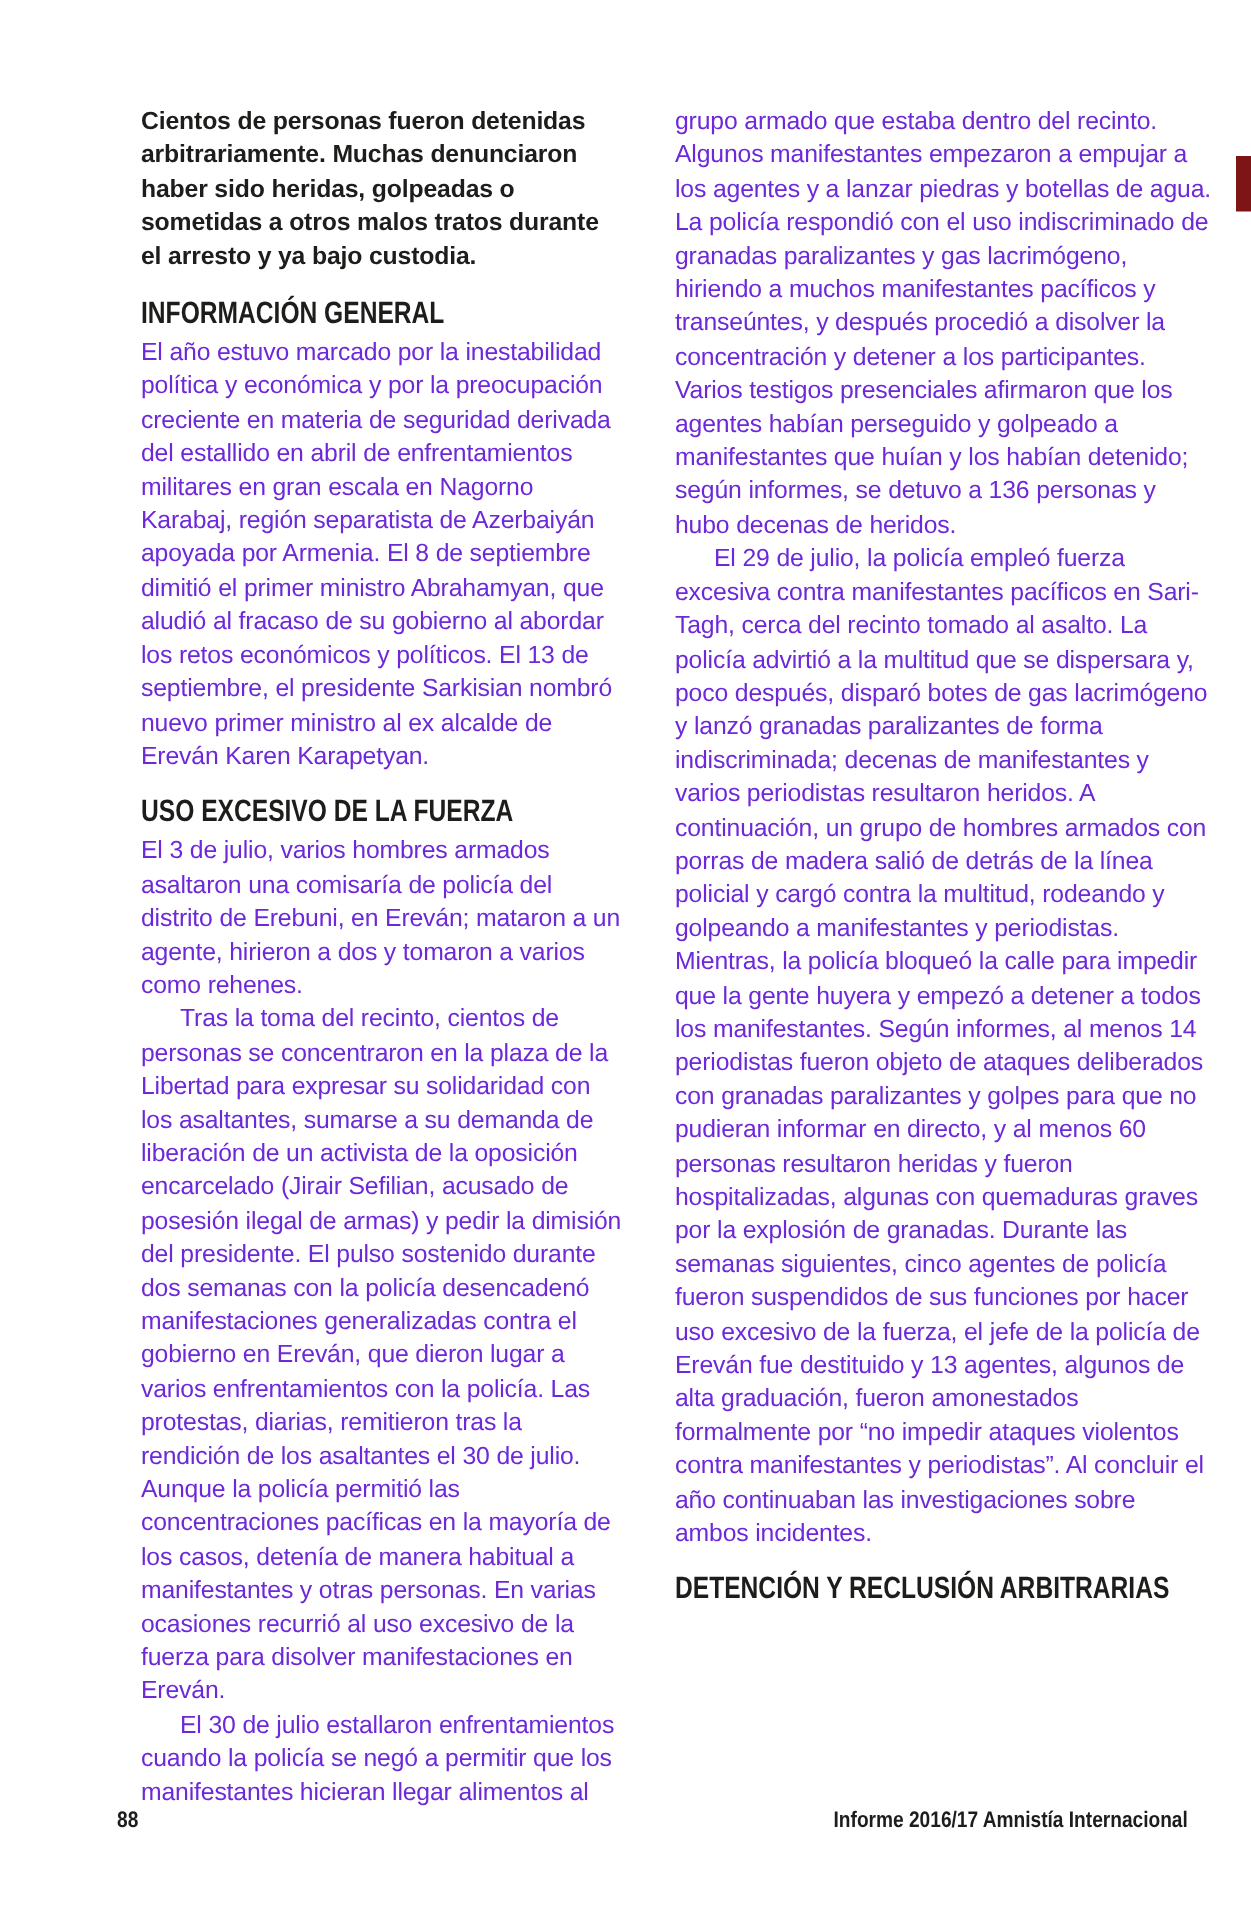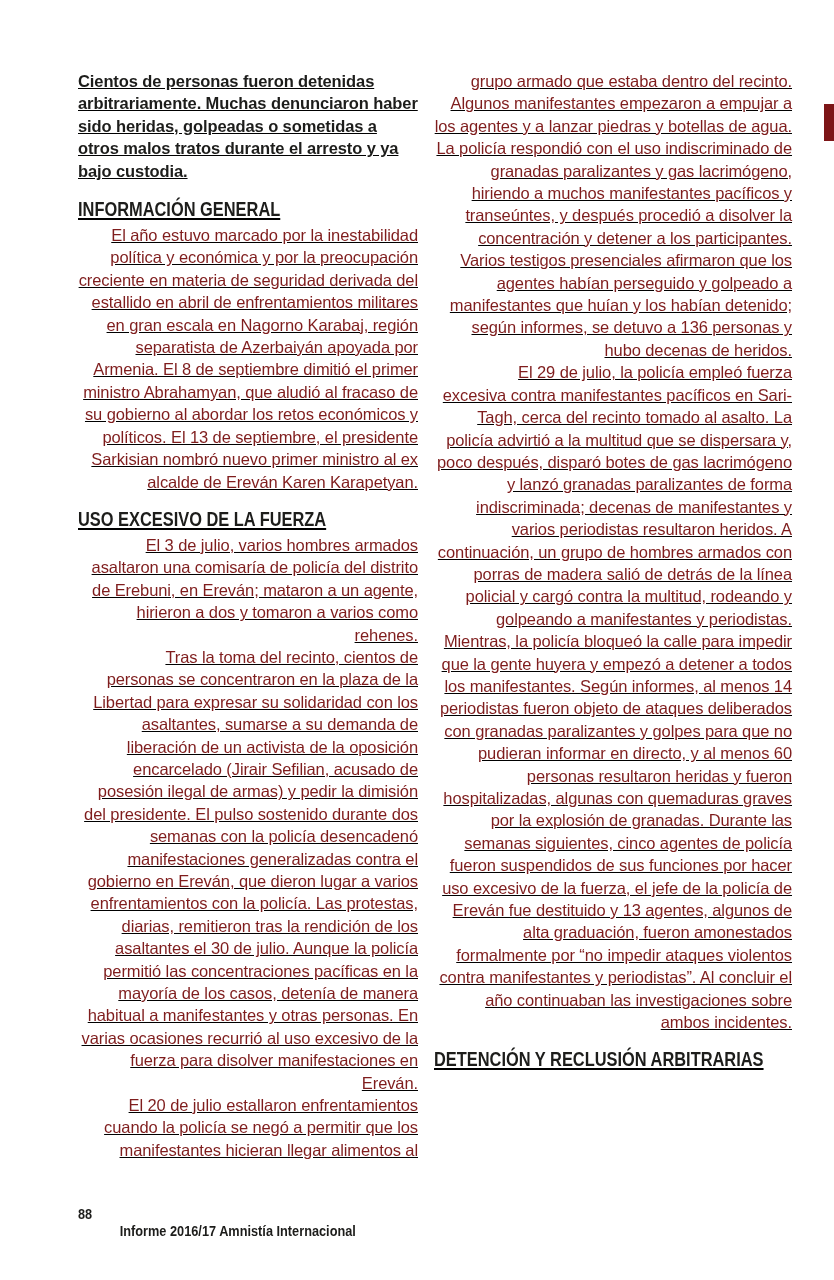--- a/index.html
+++ b/index.html
@@ -18,36 +18,35 @@
   .edge-tab {
     position: absolute;
     top: 104px;
     right: 0;
     width: 10px;
     height: 37px;
   }
   .content {
     position: absolute;
     top: 70px;
-    left: 78px;
+    left: 94px;
     width: 714px;
     display: flex;
-    gap: 16px;
-    text-decoration: underline;
+    gap: 34px;
   }
   .col { width: 349px; }
   .col.left  { width: 340px; }
   .col.right { width: 358px; }
   p.body-para {
     margin: 0;
     font-size: 16.5px;
     line-height: 22.4px;
     letter-spacing: -0.1px;
-    color: #7f1d1d;
-    text-align: right;
+    color: #6d28d9;
+    text-align: left;
   }
   p.body-para.indent { text-indent: 26px; }
   p.intro {
     margin: 0 0 2px 0;
     font-size: 16.5px;
     line-height: 22.4px;
     letter-spacing: -0.1px;
     font-weight: bold;
     color: #1d1d1b;
   }
@@ -68,21 +67,20 @@
     position: absolute;
     top: 1205px;
     left: 78px;
     width: 714px;
     display: flex;
     justify-content: space-between;
     align-items: baseline;
     font-weight: bold;
     font-size: 15px;
     color: #1d1d1b;
-    flex-direction: column;
   }
   .footer .page-num {
     transform: scaleX(0.85);
     transform-origin: left center;
   }
   .footer .report-title {
     transform: scaleX(0.85);
     transform-origin: right center;
     white-space: nowrap;
   }
@@ -98,21 +96,21 @@
 
     <div class="col left">
       <p class="intro">Cientos de personas fueron detenidas arbitrariamente. Muchas denunciaron haber sido heridas, golpeadas o sometidas a otros malos tratos durante el arresto y ya bajo custodia.</p>
 
       <h2 class="heading first">INFORMACIÓN GENERAL</h2>
       <p class="body-para">El año estuvo marcado por la inestabilidad política y económica y por la preocupación creciente en materia de seguridad derivada del estallido en abril de enfrentamientos militares en gran escala en Nagorno Karabaj, región separatista de Azerbaiyán apoyada por Armenia. El 8 de septiembre dimitió el primer ministro Abrahamyan, que aludió al fracaso de su gobierno al abordar los retos económicos y políticos. El 13 de septiembre, el presidente Sarkisian nombró nuevo primer ministro al ex alcalde de Ereván Karen Karapetyan.</p>
 
       <h2 class="heading">USO EXCESIVO DE LA FUERZA</h2>
       <p class="body-para">El 3 de julio, varios hombres armados asaltaron una comisaría de policía del distrito de Erebuni, en Ereván; mataron a un agente, hirieron a dos y tomaron a varios como rehenes.</p>
       <p class="body-para indent">Tras la toma del recinto, cientos de personas se concentraron en la plaza de la Libertad para expresar su solidaridad con los asaltantes, sumarse a su demanda de liberación de un activista de la oposición encarcelado (Jirair Sefilian, acusado de posesión ilegal de armas) y pedir la dimisión del presidente. El pulso sostenido durante dos semanas con la policía desencadenó manifestaciones generalizadas contra el gobierno en Ereván, que dieron lugar a varios enfrentamientos con la policía. Las protestas, diarias, remitieron tras la rendición de los asaltantes el 30 de julio. Aunque la policía permitió las concentraciones pacíficas en la mayoría de los casos, detenía de manera habitual a manifestantes y otras personas. En varias ocasiones recurrió al uso excesivo de la fuerza para disolver manifestaciones en Ereván.</p>
-      <p class="body-para indent">El 20 de julio estallaron enfrentamientos cuando la policía se negó a permitir que los manifestantes hicieran llegar alimentos al</p>
+      <p class="body-para indent">El 30 de julio estallaron enfrentamientos cuando la policía se negó a permitir que los manifestantes hicieran llegar alimentos al</p>
     </div>
 
     <div class="col right">
       <p class="body-para">grupo armado que estaba dentro del recinto. Algunos manifestantes empezaron a empujar a los agentes y a lanzar piedras y botellas de agua. La policía respondió con el uso indiscriminado de granadas paralizantes y gas lacrimógeno, hiriendo a muchos manifestantes pacíficos y transeúntes, y después procedió a disolver la concentración y detener a los participantes. Varios testigos presenciales afirmaron que los agentes habían perseguido y golpeado a manifestantes que huían y los habían detenido; según informes, se detuvo a 136 personas y hubo decenas de heridos.</p>
       <p class="body-para indent">El 29 de julio, la policía empleó fuerza excesiva contra manifestantes pacíficos en Sari-Tagh, cerca del recinto tomado al asalto. La policía advirtió a la multitud que se dispersara y, poco después, disparó botes de gas lacrimógeno y lanzó granadas paralizantes de forma indiscriminada; decenas de manifestantes y varios periodistas resultaron heridos. A continuación, un grupo de hombres armados con porras de madera salió de detrás de la línea policial y cargó contra la multitud, rodeando y golpeando a manifestantes y periodistas. Mientras, la policía bloqueó la calle para impedir que la gente huyera y empezó a detener a todos los manifestantes. Según informes, al menos 14 periodistas fueron objeto de ataques deliberados con granadas paralizantes y golpes para que no pudieran informar en directo, y al menos 60 personas resultaron heridas y fueron hospitalizadas, algunas con quemaduras graves por la explosión de granadas. Durante las semanas siguientes, cinco agentes de policía fueron suspendidos de sus funciones por hacer uso excesivo de la fuerza, el jefe de la policía de Ereván fue destituido y 13 agentes, algunos de alta graduación, fueron amonestados formalmente por “no impedir ataques violentos contra manifestantes y periodistas”. Al concluir el año continuaban las investigaciones sobre ambos incidentes.</p>
 
       <h2 class="heading">DETENCIÓN Y RECLUSIÓN ARBITRARIAS</h2>
     </div>
 
   </div>

